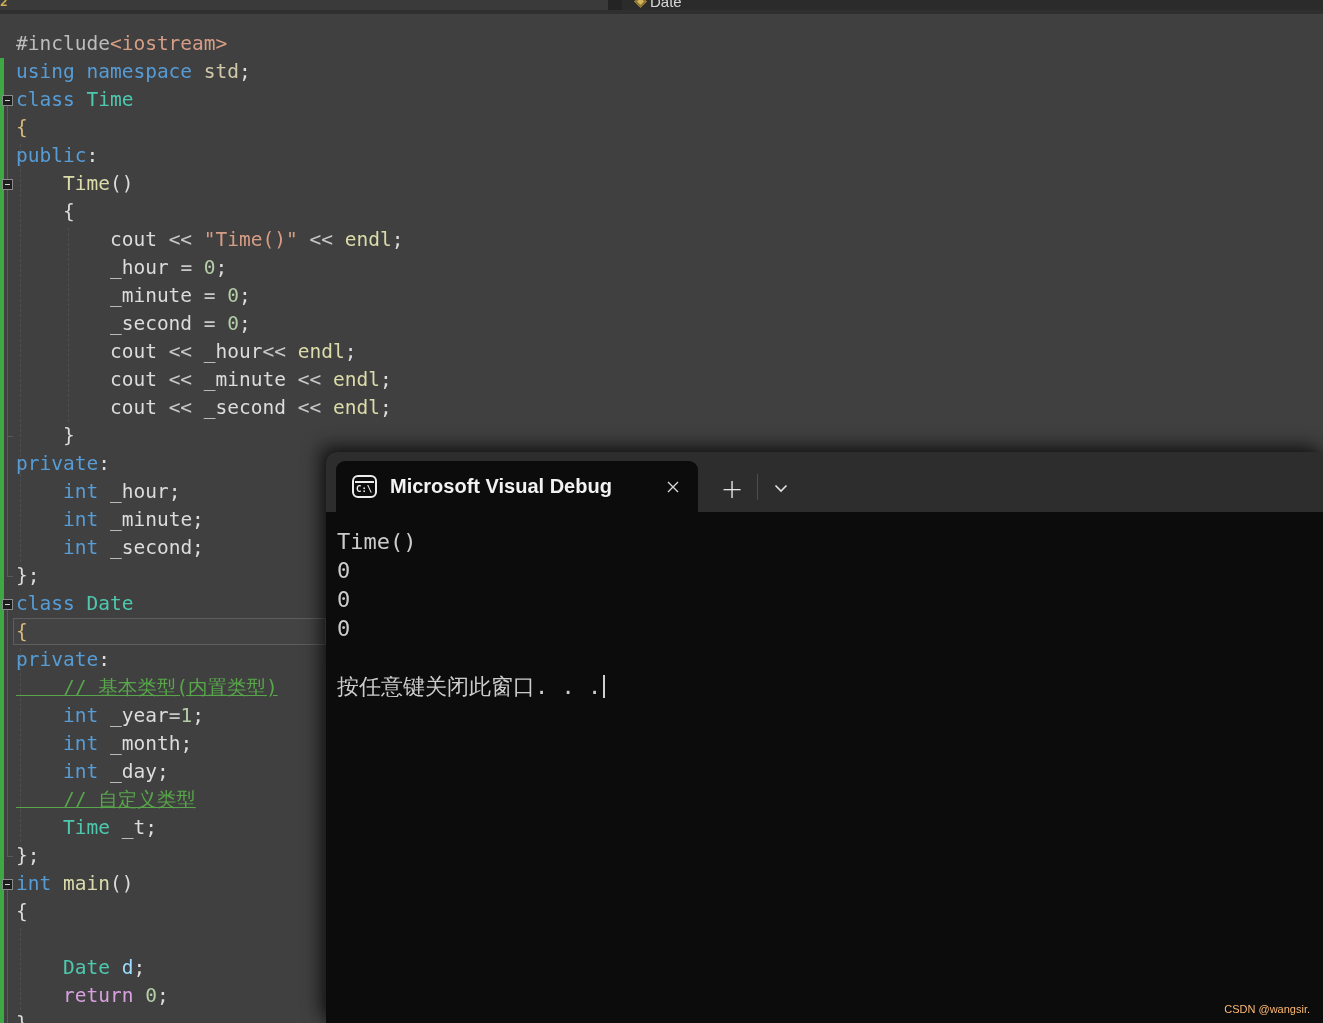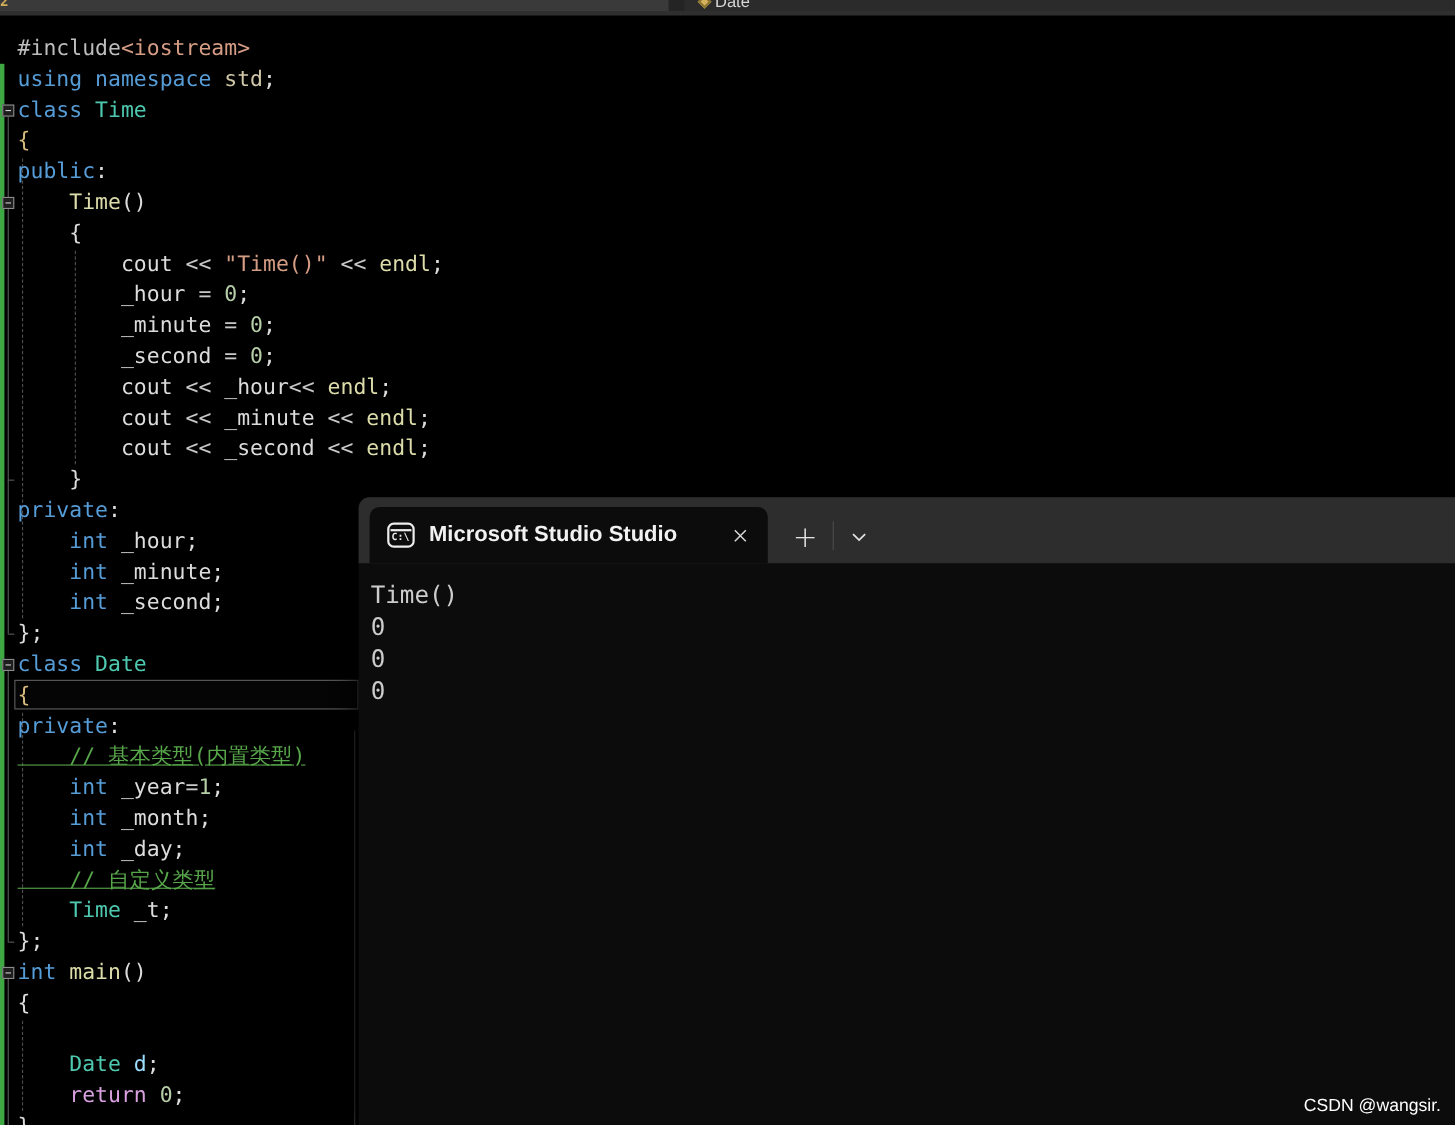--- a/index.html
+++ b/index.html
@@ -12,21 +12,21 @@
   .topbar .seg-left{position:absolute;left:0;top:0;width:608px;height:10px;background:#3a3a3a;}
   .topbar .seg-gap{position:absolute;left:608px;top:0;width:14px;height:10px;background:#242424;}
   .topbar .seg-right{position:absolute;left:622px;top:0;width:701px;height:10px;background:#2b2b2b;overflow:hidden;}
   .topbar .strip{position:absolute;left:0;top:10px;width:1323px;height:4px;background:#2f2f2f;}
   .date-tab{position:absolute;left:14px;top:-8px;height:18px;display:flex;align-items:center;gap:5px;
     color:#d8d8d8;font-size:15px;}
   .diamond{width:9px;height:9px;background:#d6b45e;transform:rotate(45deg);box-shadow:inset 0 0 0 2px #8a7430;}
   .clipped-glyph{position:absolute;left:0px;top:-6px;color:#d2af56;font:bold 13px "DejaVu Sans Mono",monospace;z-index:7;}
 
   
-  .editor{position:absolute;left:0;top:14px;width:1323px;height:1009px;background:#000000;}
+  .editor{position:absolute;left:0;top:14px;width:1323px;height:1009px;background:#404040;}
   .change-bar{position:absolute;left:0;top:44px;width:4px;height:972px;background:#3ea944;z-index:3;}
   .fold-line{position:absolute;left:7px;width:1px;background:#5a5a5a;z-index:1;}
   .fold-tick{position:absolute;left:7px;width:6px;height:1px;background:#5a5a5a;z-index:1;}
   .fold-box{position:absolute;left:2px;width:11px;height:11px;background:#1e1e1e;border:1px solid #8a8a8a;
     box-sizing:border-box;z-index:4;}
   .fold-box::after{content:"";position:absolute;left:2px;top:4px;width:5px;height:1px;background:#d0d0d0;}
   .indent-guide{position:absolute;width:0;border-left:1px dashed #4f4f4f;z-index:1;}
   .cur-line-box{position:absolute;left:13px;top:604px;width:313px;height:27px;border:1px solid #5e5e5e;
     box-sizing:border-box;background:rgba(255,255,255,0.02);z-index:1;}
   .pane-divider{position:absolute;left:322px;top:650px;width:1px;height:366px;background:#3d3d3d;z-index:4;}
@@ -60,21 +60,21 @@
   .btn-plus{left:392px;font:300 27px/27px "DejaVu Sans",sans-serif;}
   .btn-chev{left:441px;}
   .tb-sep{position:absolute;left:431px;top:22px;width:1px;height:26px;background:#4d4d4d;}
 
   .term-out{position:absolute;left:0;top:60px;right:0;bottom:0;overflow:hidden;
     padding:15px 0 0 11px;font-family:"DejaVu Sans Mono","DejaVu Sans",monospace;
     font-size:22px;line-height:29px;color:#cccccc;}
   .tl{height:29px;white-space:pre;}
   .cursor{display:inline-block;width:2px;height:23px;background:#cfcfcf;vertical-align:-4px;margin-left:2px;}
 
-  .watermark{position:absolute;right:13px;bottom:8px;z-index:12;color:#ffffff;font-size:16px;}
+  .watermark{position:absolute;right:13px;bottom:8px;z-index:12;color:#fdba74;font-size:11px;}
 </style>
 </head>
 <body>
 
 <div class="topbar">
   <div class="seg-left"></div>
   <div class="seg-gap"></div>
   <div class="seg-right">
     <div class="date-tab">
       <span class="diamond"></span>
@@ -110,37 +110,38 @@
 
   <div class="code"><div class="cl"><span class="tk-pre">#include</span><span class="tk-str">&lt;iostream&gt;</span></div><div class="cl"><span class="tk-kw">using namespace</span><span class="tk-ns"> std</span><span class="tk-pln">;</span></div><div class="cl"><span class="tk-kw">class</span><span class="tk-type"> Time</span></div><div class="cl"><span class="tk-brc1">{</span></div><div class="cl"><span class="tk-kw">public</span><span class="tk-pln">:</span></div><div class="cl"><span class="tk-pln">    </span><span class="tk-fn">Time</span><span class="tk-pln">()</span></div><div class="cl"><span class="tk-pln">    {</span></div><div class="cl"><span class="tk-pln">        cout </span><span class="tk-op">&lt;&lt; </span><span class="tk-str">"Time()"</span><span class="tk-op"> &lt;&lt;</span><span class="tk-fn"> endl</span><span class="tk-pln">;</span></div><div class="cl"><span class="tk-pln">        _hour </span><span class="tk-op">= </span><span class="tk-num">0</span><span class="tk-pln">;</span></div><div class="cl"><span class="tk-pln">        _minute </span><span class="tk-op">= </span><span class="tk-num">0</span><span class="tk-pln">;</span></div><div class="cl"><span class="tk-pln">        _second </span><span class="tk-op">= </span><span class="tk-num">0</span><span class="tk-pln">;</span></div><div class="cl"><span class="tk-pln">        cout </span><span class="tk-op">&lt;&lt; </span><span class="tk-pln">_hour</span><span class="tk-op">&lt;&lt;</span><span class="tk-fn"> endl</span><span class="tk-pln">;</span></div><div class="cl"><span class="tk-pln">        cout </span><span class="tk-op">&lt;&lt; </span><span class="tk-pln">_minute </span><span class="tk-op">&lt;&lt;</span><span class="tk-fn"> endl</span><span class="tk-pln">;</span></div><div class="cl"><span class="tk-pln">        cout </span><span class="tk-op">&lt;&lt; </span><span class="tk-pln">_second </span><span class="tk-op">&lt;&lt;</span><span class="tk-fn"> endl</span><span class="tk-pln">;</span></div><div class="cl"><span class="tk-pln">    }</span></div><div class="cl"><span class="tk-kw">private</span><span class="tk-pln">:</span></div><div class="cl"><span class="tk-pln">    </span><span class="tk-kw">int</span><span class="tk-pln"> _hour;</span></div><div class="cl"><span class="tk-pln">    </span><span class="tk-kw">int</span><span class="tk-pln"> _minute;</span></div><div class="cl"><span class="tk-pln">    </span><span class="tk-kw">int</span><span class="tk-pln"> _second;</span></div><div class="cl"><span class="tk-pln">};</span></div><div class="cl"><span class="tk-kw">class</span><span class="tk-type"> Date</span></div><div class="cl"><span class="tk-brc1">{</span></div><div class="cl"><span class="tk-kw">private</span><span class="tk-pln">:</span></div><div class="cl"><span class="tk-com">    // 基本类型(内置类型)</span></div><div class="cl"><span class="tk-pln">    </span><span class="tk-kw">int</span><span class="tk-pln"> _year</span><span class="tk-op">=</span><span class="tk-num">1</span><span class="tk-pln">;</span></div><div class="cl"><span class="tk-pln">    </span><span class="tk-kw">int</span><span class="tk-pln"> _month;</span></div><div class="cl"><span class="tk-pln">    </span><span class="tk-kw">int</span><span class="tk-pln"> _day;</span></div><div class="cl"><span class="tk-com">    // 自定义类型</span></div><div class="cl"><span class="tk-pln">    </span><span class="tk-type">Time</span><span class="tk-pln"> _t;</span></div><div class="cl"><span class="tk-pln">};</span></div><div class="cl"><span class="tk-kw">int</span><span class="tk-fn"> main</span><span class="tk-pln">()</span></div><div class="cl"><span class="tk-pln">{</span></div><div class="cl"></div><div class="cl"><span class="tk-pln">    </span><span class="tk-type">Date</span><span class="tk-var"> d</span><span class="tk-pln">;</span></div><div class="cl"><span class="tk-pln">    </span><span class="tk-ctl">return</span><span class="tk-num"> 0</span><span class="tk-pln">;</span></div><div class="cl"><span class="tk-pln">}</span></div></div>
 </div>
 
 <div class="terminal">
   <div class="titlebar">
     <div class="term-tab">
       <span class="cmd-icon">
         <span class="cmd-txt">C:\</span>
       </span>
-      <span class="title">Microsoft Studio Studio</span>
+      <span class="title">Microsoft Visual Debug</span>
       <span class="tab-close">
         <svg width="14" height="14" viewBox="0 0 14 14">
           <path d="M2 2 L12 12 M12 2 L2 12" stroke="#d6d6d6" stroke-width="1.4" fill="none"></path>
         </svg>
       </span>
     </div>
     <span class="tb-btn btn-plus">+</span>
     <span class="tb-sep"></span>
     <span class="tb-btn btn-chev">
       <svg width="14" height="9" viewBox="0 0 14 9">
         <path d="M1.5 1.5 L7 7 L12.5 1.5" stroke="#e3e3e3" stroke-width="1.6" fill="none"></path>
       </svg>
     </span>
   </div>
   <div class="term-out">
       <div class="tl">Time()</div>
       <div class="tl">0</div>
       <div class="tl">0</div>
       <div class="tl">0</div>
       <div class="tl"></div>
+      <div class="tl">按任意键关闭此窗口. . .<span class="cursor"></span></div>
     </div>
 </div>
 
 <div class="watermark">CSDN @wangsir.</div>
 
 </body></html>

